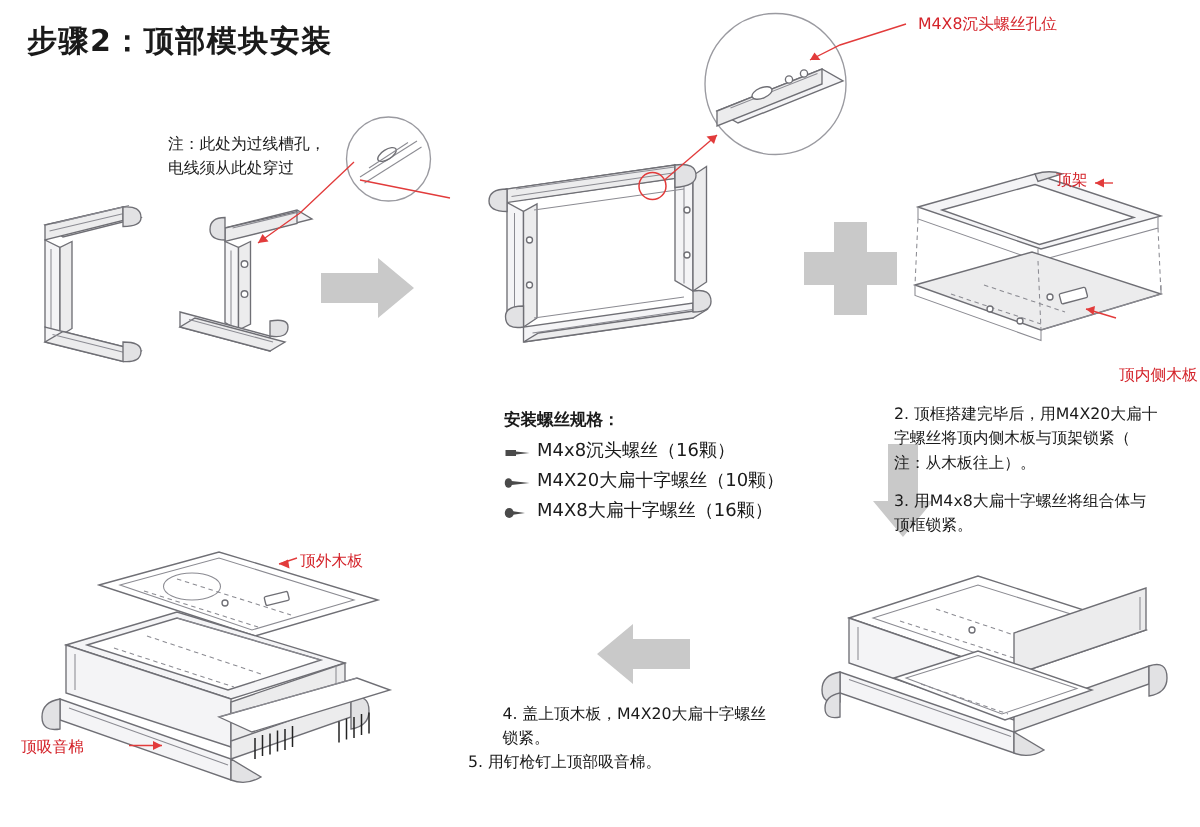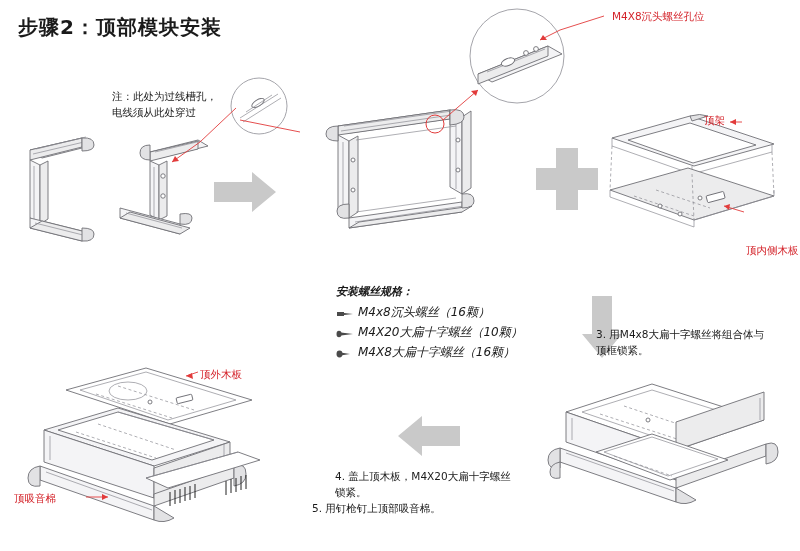--- a/index.html
+++ b/index.html
@@ -38,21 +38,21 @@
   .ln2  { stroke:#8b8b92; stroke-width:0.7; fill:none; }
   .fillp{ fill:#f4f4f6; stroke:#6f6f75; stroke-width:0.9; }
   .fillp2{ fill:#ececed; stroke:#6f6f75; stroke-width:0.9; }
   .fillw{ fill:#ffffff; stroke:#6f6f75; stroke-width:0.9; }
   .fillg{ fill:#e2e2e4; stroke:#6f6f75; stroke-width:0.9; }
   .dash { stroke:#8b8b92; stroke-width:0.7; fill:none; stroke-dasharray:3 2.5; }
   .circlecall { fill:none; stroke:#9a9aa0; stroke-width:0.9; }
   .redcircle { fill:none; stroke:#e23b3b; stroke-width:1; }
 
   
-  #spec-block { left:336px; top:284px; width:215px;font-style:italic; }
+  #spec-block { left:336px; top:272px; width:215px; }
   #spec-block .spec-title { font-size:11px; font-weight:bold; margin-bottom:4px; }
   #spec-block ul { list-style:none; margin:0; padding:0; }
   #spec-block li { font-size:12px; line-height:1.65; position:relative; padding-left:22px; }
   #spec-block li .sc { position:absolute; left:0; top:3px; }
 
   .nowrap { white-space:nowrap; }
 </style>
 </head>
 <body>
 
@@ -299,20 +299,23 @@
   <div class="abs txt" style="left:112px; top:88px;">注：此处为过线槽孔，
 电线须从此处穿过</div>
 
   <div class="abs txt red nowrap" style="left:612px; top:8px;">M4X8沉头螺丝孔位</div>
 
 
   <div class="abs txt red nowrap" style="left:704px; top:112px;">顶架</div>
 
   <div class="abs txt red nowrap" style="left:746px; top:205px;margin-top:37px;">顶内侧木板</div>
 
+  <div class="abs txt" style="left:596px; top:268px; width:200px;">2. 顶框搭建完毕后，用M4X20大扁十
+字螺丝将顶内侧木板与顶架锁紧（
+注：从木板往上）。</div>
 
   <div class="abs txt" style="left:596px; top:326px; width:200px;">3. 用M4x8大扁十字螺丝将组合体与
 顶框锁紧。</div>
 
   <div class="abs txt red nowrap" style="left:200px; top:366px;">顶外木板</div>
 
   <div class="abs txt red nowrap" style="left:14px; top:490px;">顶吸音棉</div>
 
   <div class="abs txt" style="left:312px; top:468px; width:220px;margin-left:23px;">4. 盖上顶木板，M4X20大扁十字螺丝
 锁紧。</div>

